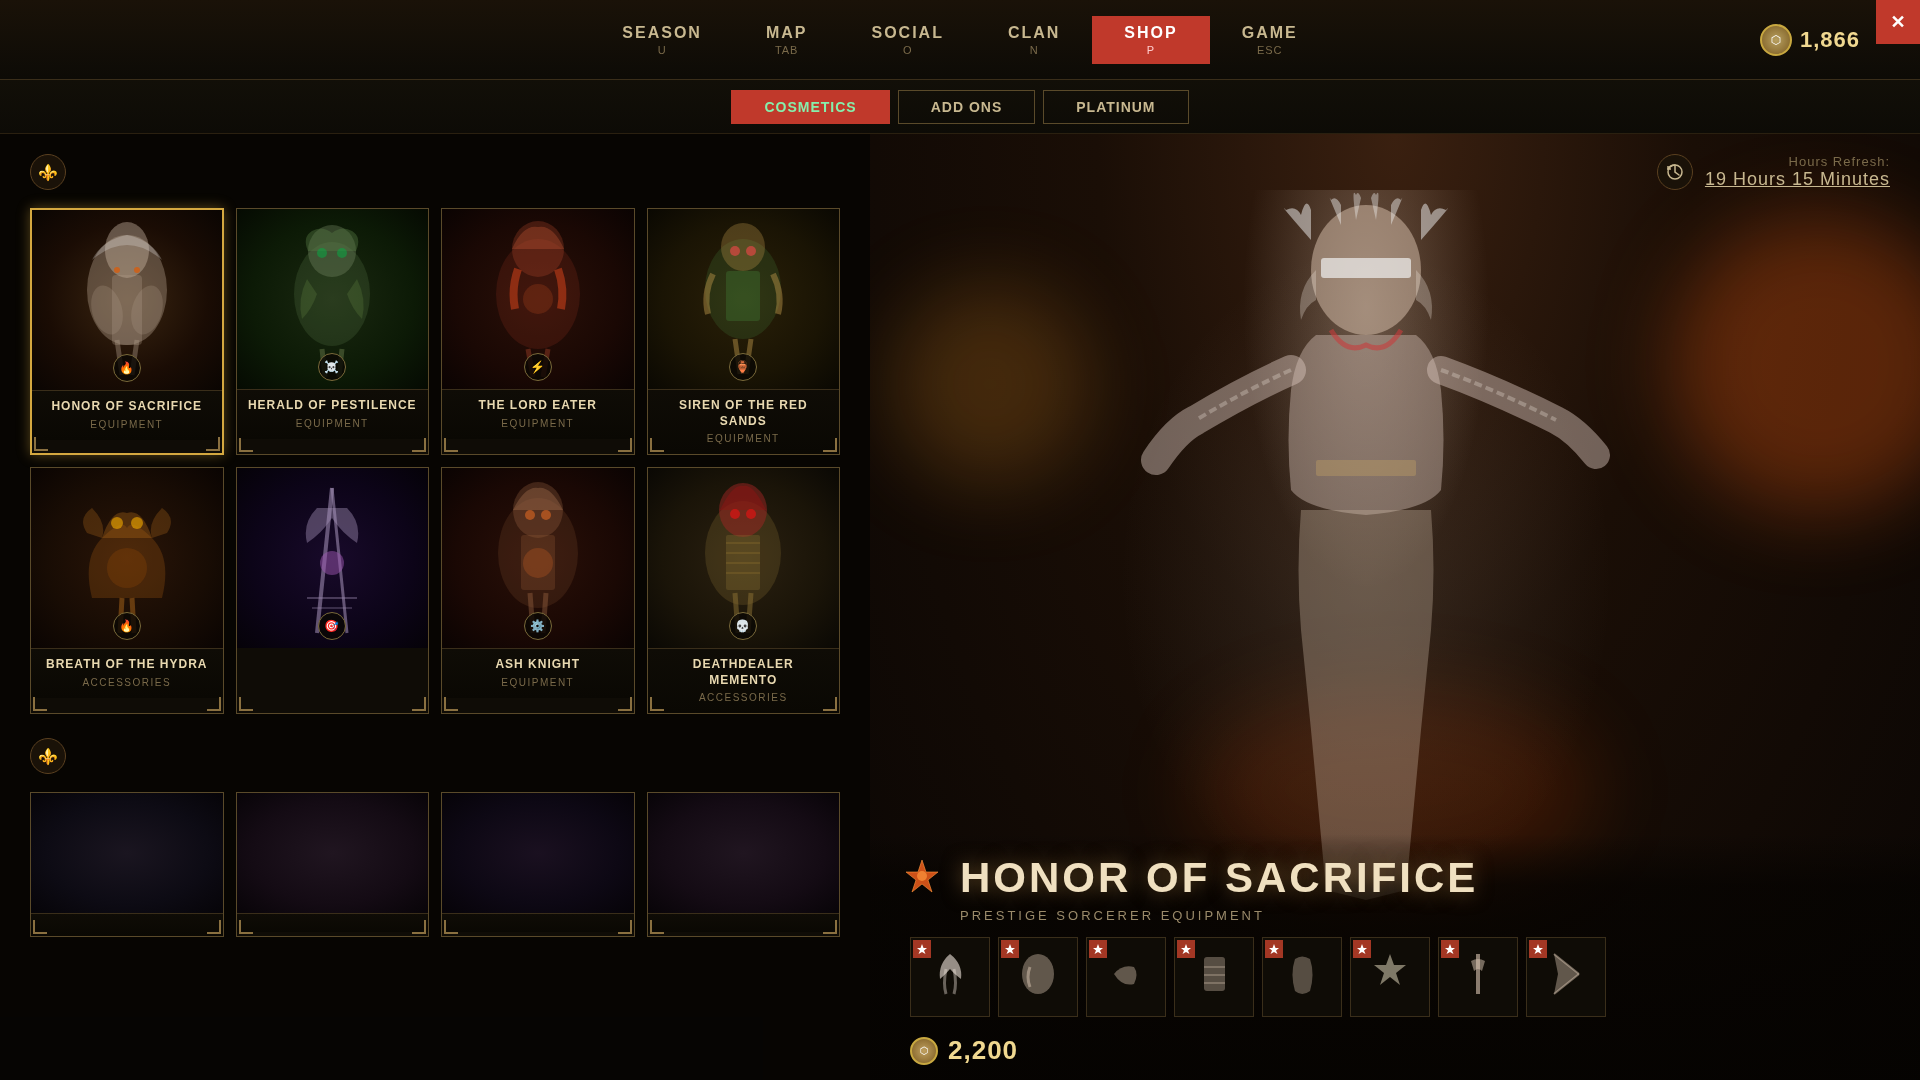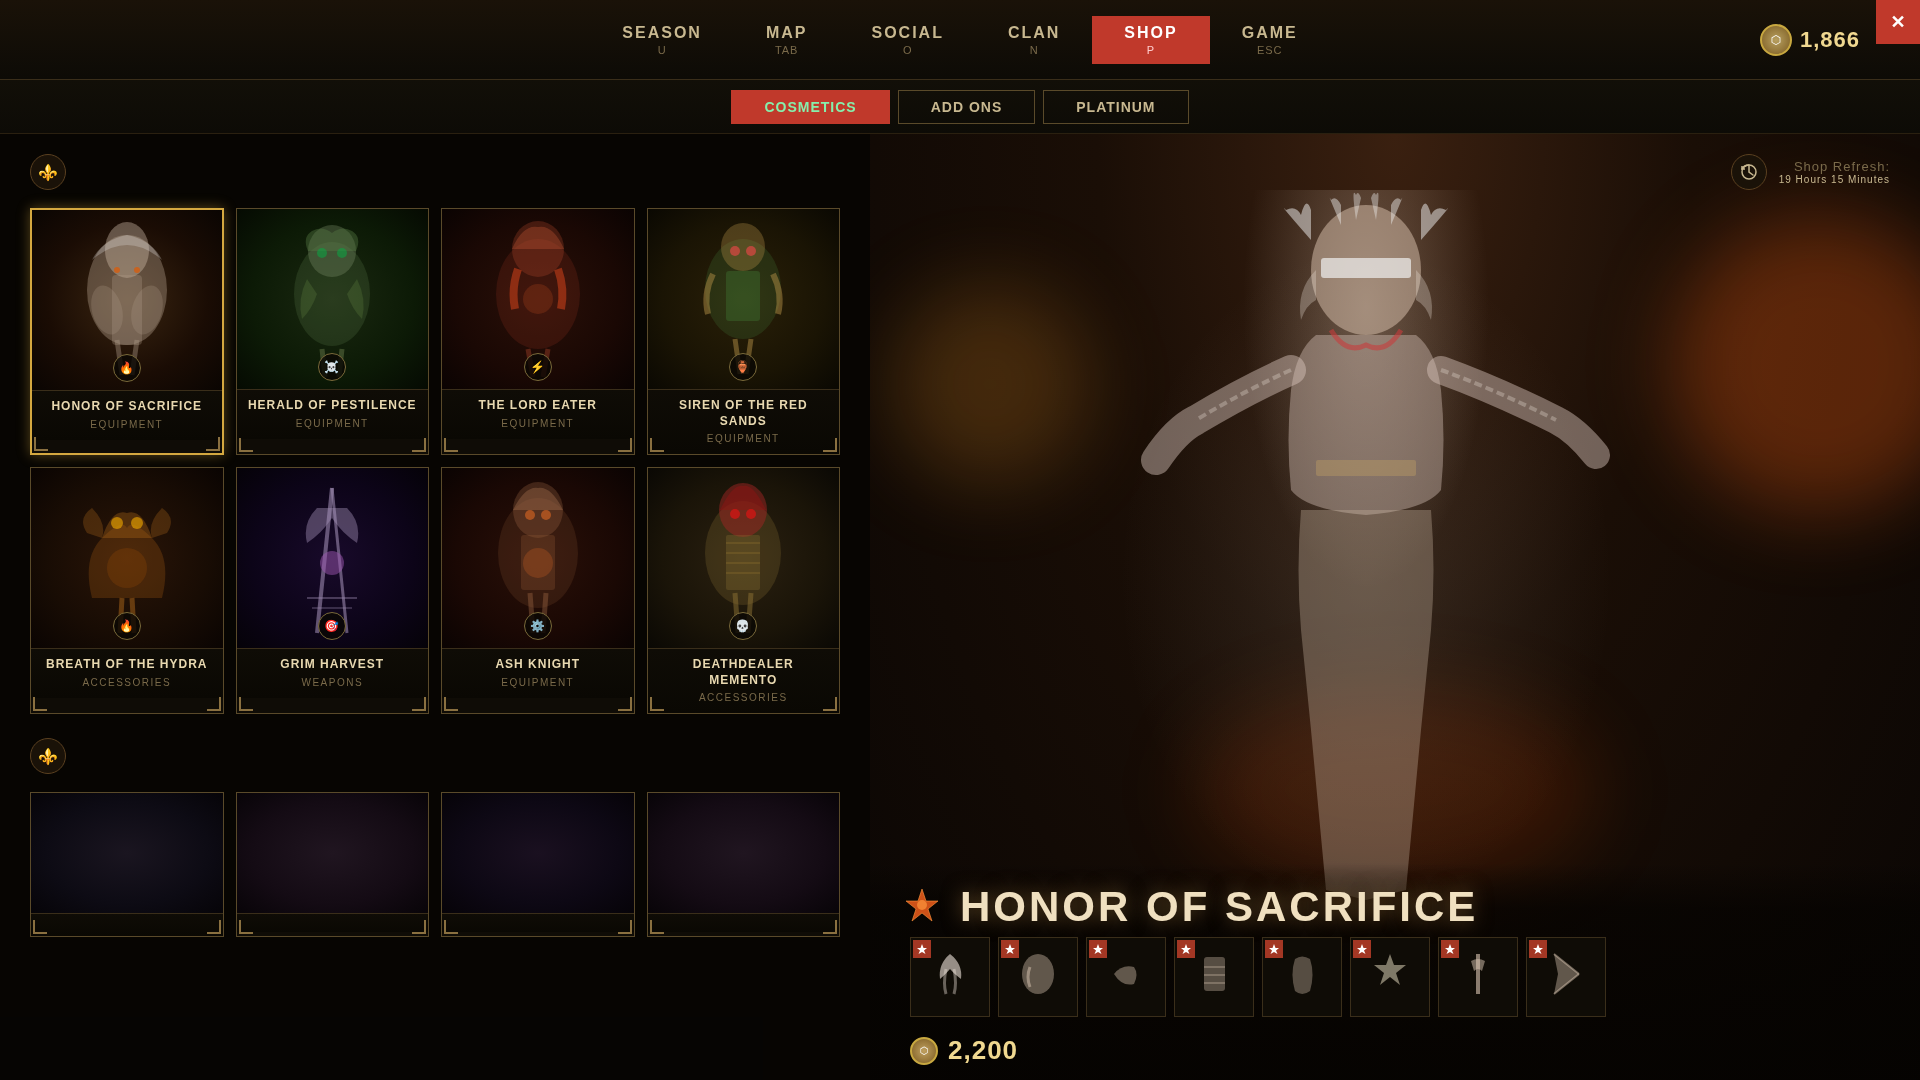--- a/index.html
+++ b/index.html
@@ -305,23 +305,24 @@
     }
     .refresh-text {
       text-align: right;
     }
     .refresh-label {
       font-size: 13px;
       color: #7a6a4a;
       letter-spacing: 1px;
     }
     .refresh-time {
-      font-size: 10px;
+      font-size: 18px;
       color: #c8b890;
       letter-spacing: 1px;
+      text-decoration: underline;
     }
 
     
     .item-detail {
       position: absolute;
       bottom: 0;
       left: 0;
       right: 0;
       padding: 20px 30px 24px;
       background: linear-gradient(0deg, rgba(5,3,1,0.95) 0%, rgba(5,3,1,0.7) 80%, transparent 100%);
@@ -659,24 +660,20 @@
             <svg width="130" height="160" viewBox="0 0 130 160">
               <line x1="65" y1="10" x2="50" y2="155" stroke="rgba(180,160,200,0.6)" stroke-width="4"></line>
               <line x1="65" y1="10" x2="80" y2="155" stroke="rgba(180,160,200,0.6)" stroke-width="3"></line>
               <path d="M50,30 Q35,45 40,65 Q55,55 65,40 Q75,55 90,65 Q95,45 80,30" fill="rgba(200,180,220,0.4)"></path>
               <circle cx="65" cy="85" r="12" fill="rgba(180,100,200,0.5)"></circle>
               <line x1="40" y1="120" x2="90" y2="120" stroke="rgba(180,160,200,0.4)" stroke-width="2"></line>
               <line x1="45" y1="130" x2="85" y2="130" stroke="rgba(180,160,200,0.3)" stroke-width="2"></line>
             </svg>
           </div>
           <div class="item-icon-badge">🎯</div>
-        </div>
-        <div class="item-card-info">
-          <div class="item-name">GRIM HARVEST</div>
-          <div class="item-category">WEAPONS</div>
         </div>
       </div>
 
       <div class="item-card">
         <div class="corner-tl"></div>
           <div class="corner-tr"></div>
         <div class="corner-bl"></div>
           <div class="corner-br"></div>
         <div class="item-card-image item-bg-7">
           <div class="item-artwork">
@@ -823,35 +820,36 @@
     <div class="shop-refresh">
       <div class="refresh-icon">
         <svg width="20" height="20" viewBox="0 0 20 20" fill="none">
           <circle cx="10" cy="10" r="7" stroke="#c8b890" stroke-width="1.5" fill="none"></circle>
           <path d="M10,4 L10,10 L14,13" stroke="#c8b890" stroke-width="1.5" stroke-linecap="round"></path>
           <path d="M3,7 Q5,3 10,3" stroke="#c8b890" stroke-width="1.5" stroke-linecap="round" fill="none"></path>
           <polyline points="3,4 3,7 6,7" stroke="#c8b890" stroke-width="1.5" fill="none"></polyline>
         </svg>
       </div>
       <div class="refresh-text">
-        <div class="refresh-label">Shop Refresh:</div>
+        <div class="refresh-label">Hours Refresh:</div>
         <div class="refresh-time">19 Hours 15 Minutes</div>
       </div>
     </div>
 
     <div class="item-detail">
       <div class="item-detail-header">
         <div class="item-detail-icon">
           <svg width="44" height="44" viewBox="0 0 44 44">
             <path d="M22,4 L26,16 L38,16 L28,24 L32,36 L22,28 L12,36 L16,24 L6,16 L18,16 Z" fill="rgba(255,100,30,0.8)" stroke="rgba(255,150,60,0.6)" stroke-width="1"></path>
             <circle cx="22" cy="20" r="5" fill="rgba(255,150,60,0.7)"></circle>
           </svg>
         </div>
         <div class="item-detail-title">HONOR OF SACRIFICE</div>
       </div>
+      <div class="item-detail-subtitle">PRESTIGE SORCERER EQUIPMENT</div>
 
       <div class="item-pieces-row">
 
         <div class="item-piece">
           <div class="item-piece-badge">
             <svg width="12" height="12" viewBox="0 0 12 12">
                 <path d="M6,1L7.5,5H11L8,7.5L9.5,11L6,9L2.5,11L4,7.5L1,5H4.5Z" fill="#fff"></path>
               </svg>
           </div>
           <div class="item-piece-icon">

